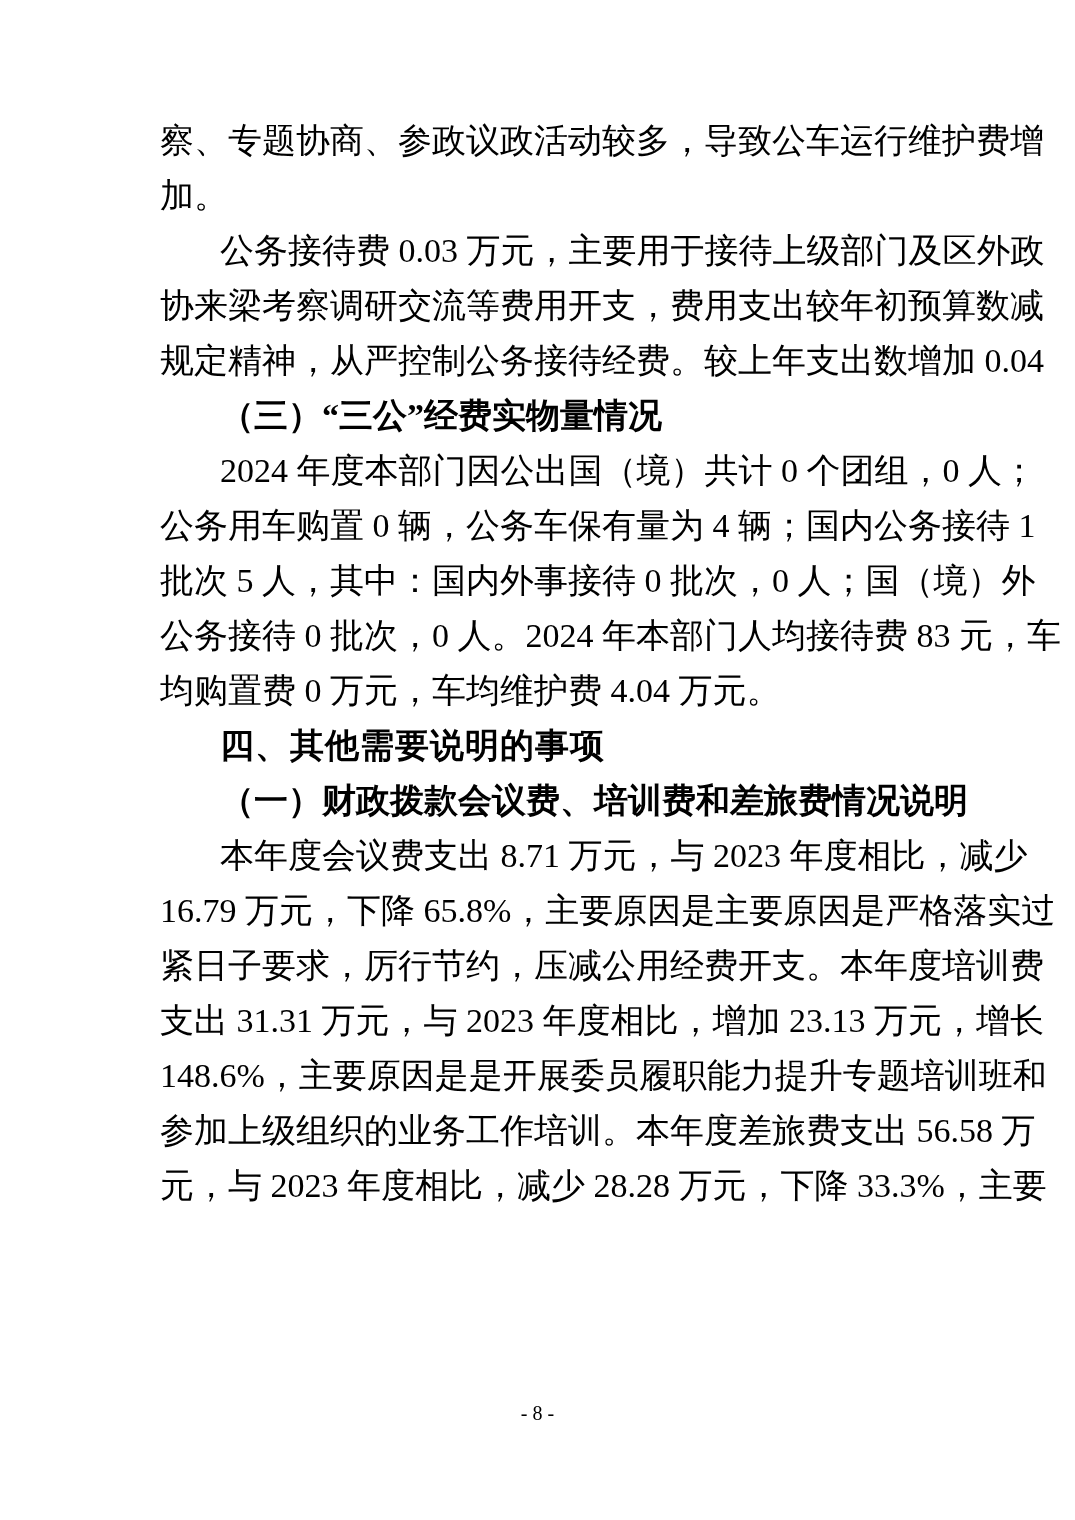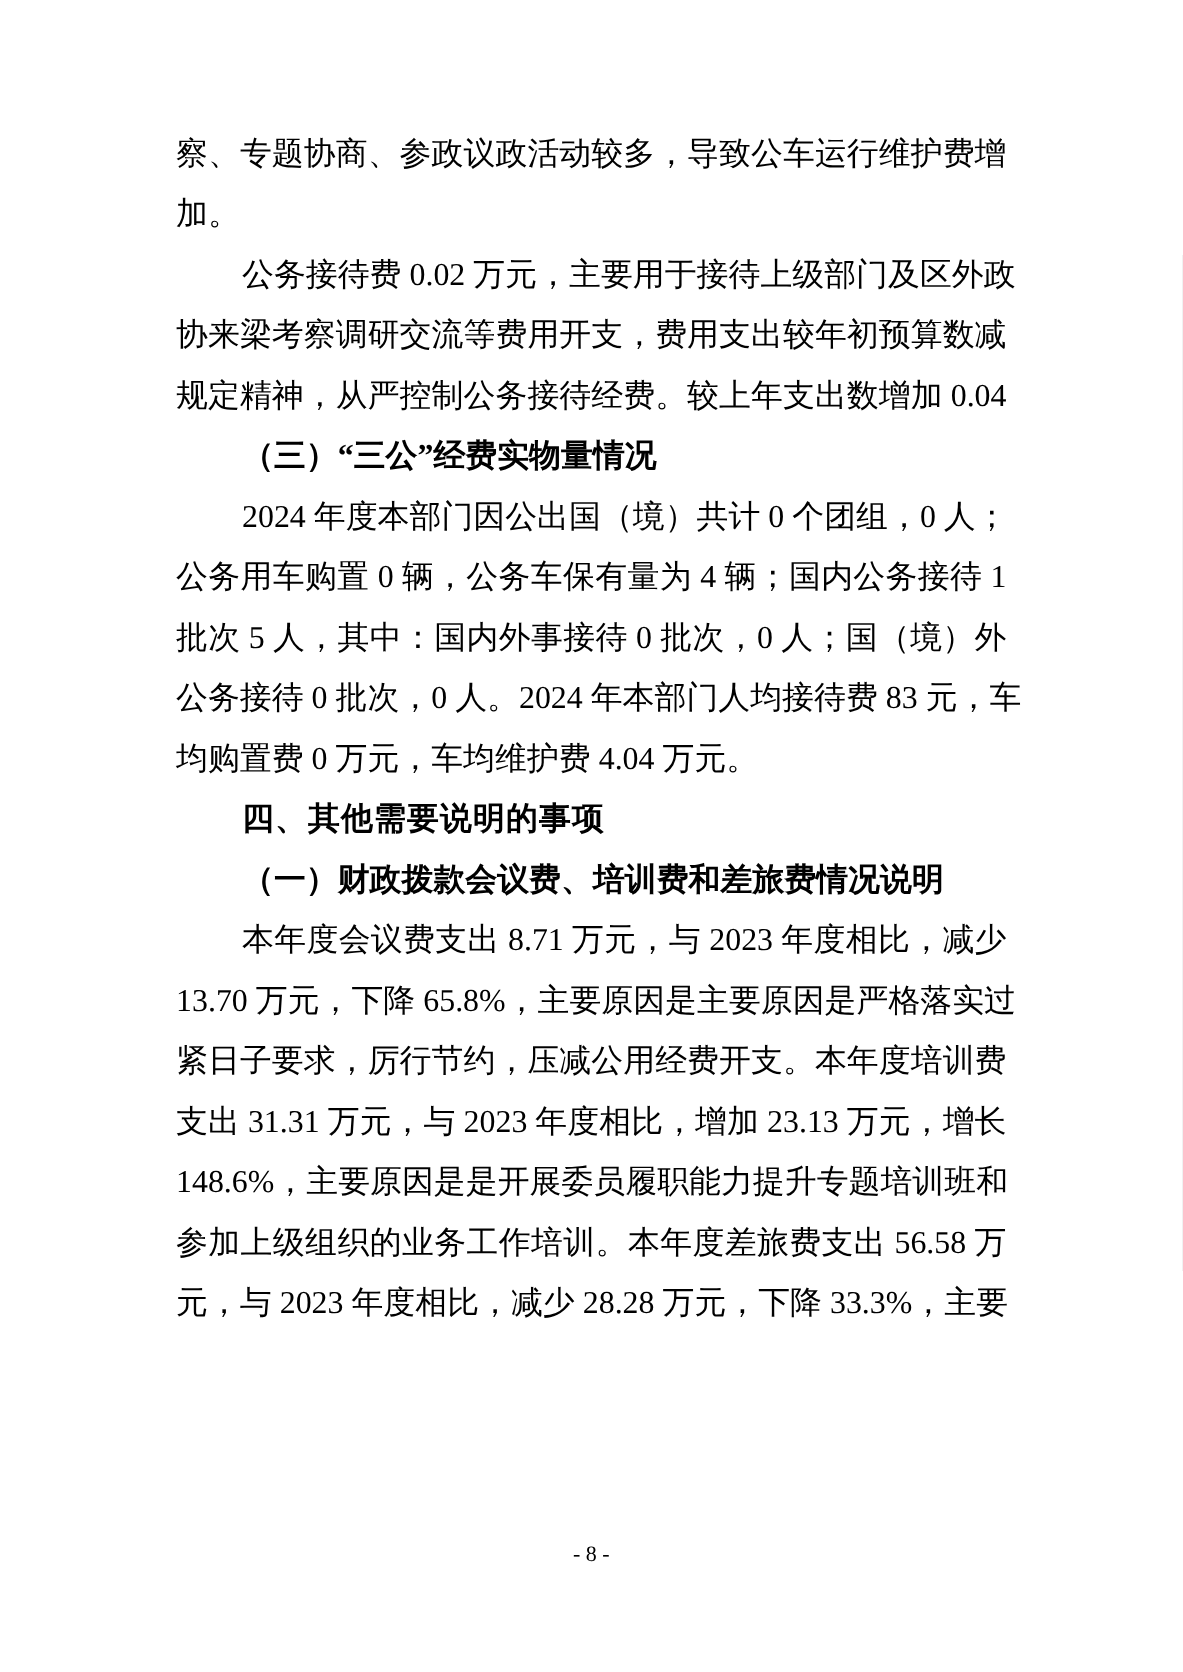--- a/index.html
+++ b/index.html
@@ -18,21 +18,21 @@
   }
   .text-block {
     position: absolute;
     left: 160px;
     top: 113px;
     width: 755px;
   }
   .line {
     height: 55px;
     line-height: 55px;
-    font-size: 29px;
+    font-size: 34px;
     white-space: nowrap;
     overflow: visible;
   }
   .line.justify {
     text-align: justify;
     text-align-last: justify;
   }
   .line.indent {
     text-indent: 60px;
   }
@@ -60,33 +60,33 @@
     color: #000000;
   }
 </style>
 </head>
 <body>
 
 <div class="page">
   <div class="text-block">
       <div class="line body justify">察、专题协商、参政议政活动较多，导致公车运行维护费增</div>
       <div class="line body">加。</div>
-      <div class="line body indent justify">公务接待费 0.02 万元，主要用于接待上级部门及区外政</div>
+      <div class="line body indent justify">公务接待费 0.03 万元，主要用于接待上级部门及区外政</div>
       <div class="line body justify">协来梁考察调研交流等费用开支，费用支出较年初预算数减</div>
       <div class="line body justify">规定精神，从严控制公务接待经费。较上年支出数增加 0.04</div>
       <div class="line heading-kai indent">（三）“三公”经费实物量情况</div>
       <div class="line body indent justify">2024 年度本部门因公出国（境）共计 0 个团组，0 人；</div>
       <div class="line body justify">公务用车购置 0 辆，公务车保有量为 4 辆；国内公务接待 1</div>
       <div class="line body justify">批次 5 人，其中：国内外事接待 0 批次，0 人；国（境）外</div>
       <div class="line body justify">公务接待 0 批次，0 人。2024 年本部门人均接待费 83 元，车</div>
       <div class="line body">均购置费 0 万元，车均维护费 4.04 万元。</div>
       <div class="line heading-hei indent">四、其他需要说明的事项</div>
       <div class="line heading-kai indent">（一）财政拨款会议费、培训费和差旅费情况说明</div>
       <div class="line body indent justify">本年度会议费支出 8.71 万元，与 2023 年度相比，减少</div>
-      <div class="line body justify">13.70 万元，下降 65.8%，主要原因是主要原因是严格落实过</div>
+      <div class="line body justify">16.79 万元，下降 65.8%，主要原因是主要原因是严格落实过</div>
       <div class="line body justify">紧日子要求，厉行节约，压减公用经费开支。本年度培训费</div>
       <div class="line body justify">支出 31.31 万元，与 2023 年度相比，增加 23.13 万元，增长</div>
       <div class="line body justify">148.6%，主要原因是是开展委员履职能力提升专题培训班和</div>
       <div class="line body justify">参加上级组织的业务工作培训。本年度差旅费支出 56.58 万</div>
       <div class="line body justify">元，与 2023 年度相比，减少 28.28 万元，下降 33.3%，主要</div>
     </div>
   <div class="footer">- 8 -</div>
 </div>
 
 </body></html>

